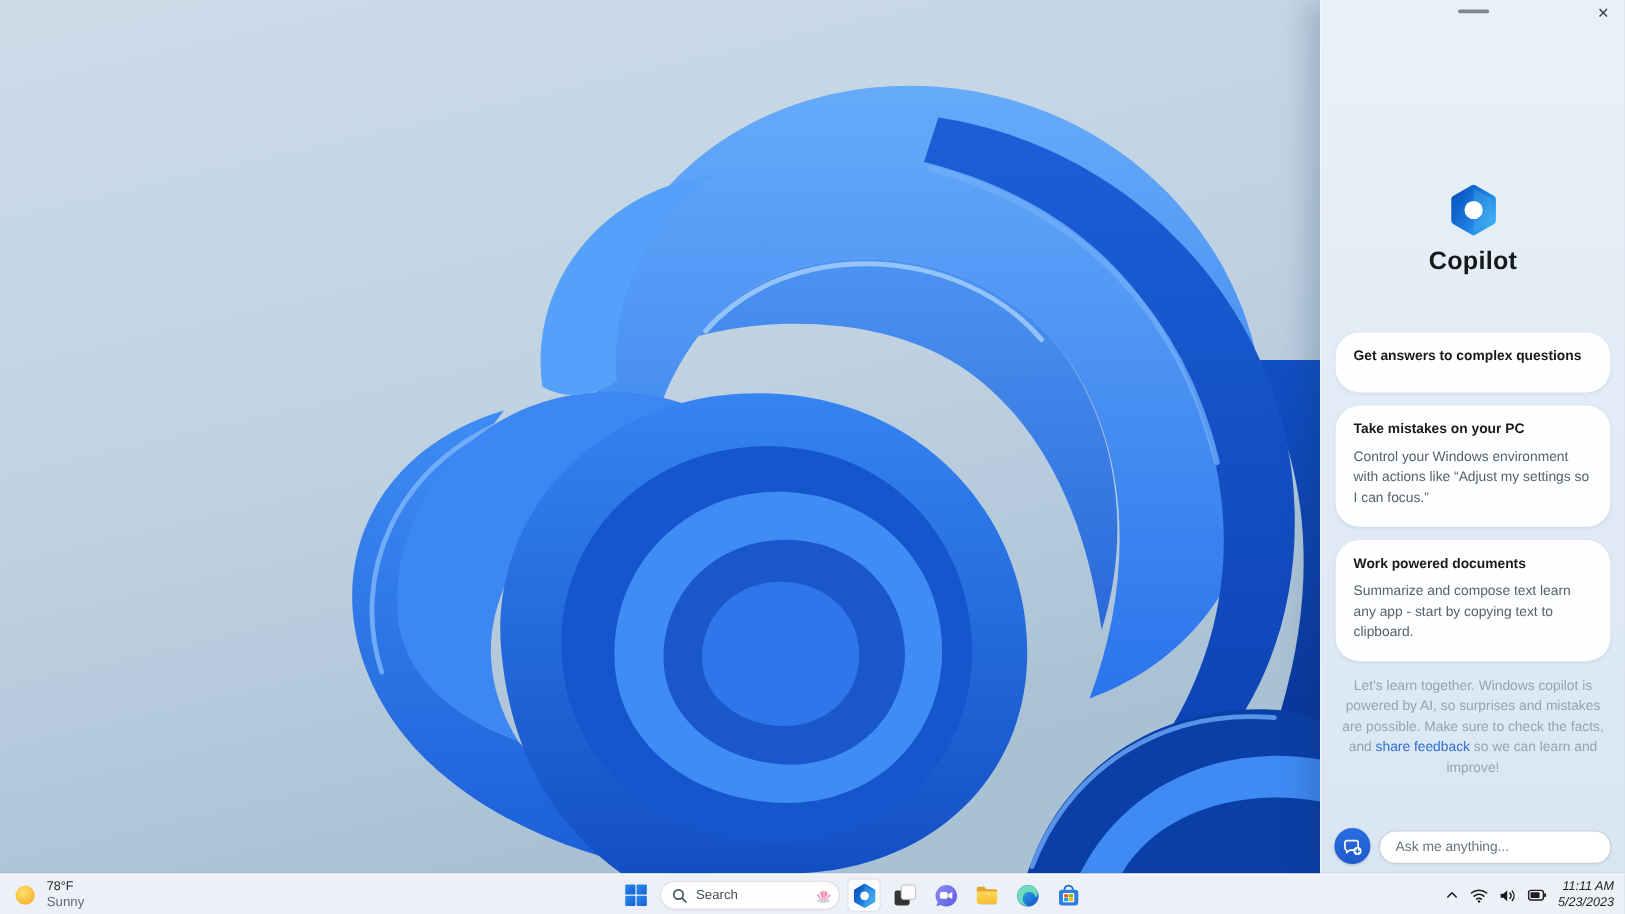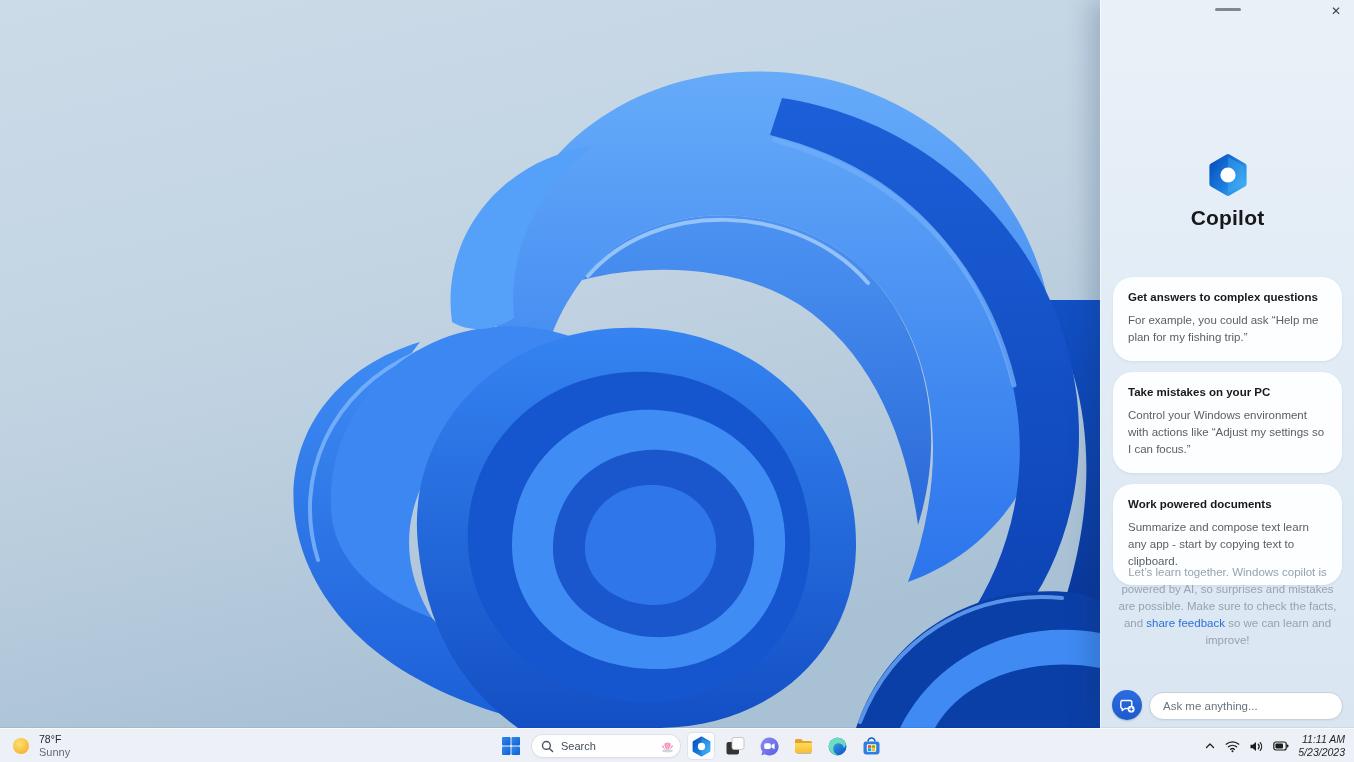--- a/index.html
+++ b/index.html
@@ -66,21 +66,21 @@
   .taskbar {
     position:absolute; left:0; right:0; bottom:0; height:34px;
     background:#edf1f7; border-top:1px solid #f8fafc;
     box-shadow:0 -1px 0 rgba(0,0,0,.05);
   }
   .weather { position:absolute; left:11px; top:0; height:34px; display:flex; align-items:center; gap:8px; cursor:pointer; }
   .weather-text { display:flex; flex-direction:column; justify-content:center; line-height:1.22; }
   .weather-temp { font-size:10.5px; color:#262a2e; }
   .weather-cond { font-size:11px; color:#626b74; }
 
-  .taskbar-center { position:absolute; left:497px; top:0; height:34px; display:flex; align-items:center; gap:6px; }
+  .taskbar-center { position:absolute; left:516px; top:0; height:34px; display:flex; align-items:center; gap:6px; }
   .tb-btn {
     width:28px; height:28px; border-radius:5px; display:flex; align-items:center; justify-content:center; cursor:pointer;
   }
   .tb-btn.active { background:rgba(255,255,255,.75); border:1px solid rgba(120,140,160,.22); }
   .search-pill {
     width:150px; height:24px; border-radius:12px; background:rgba(255,255,255,.9);
     border:1px solid rgba(120,140,160,.25); display:flex; align-items:center; gap:7px;
     padding:0 3px 0 9px; cursor:pointer; box-shadow:0 1px 1px rgba(0,0,0,.04);
   }
   .search-label { flex:1; font-size:11px; color:#454e57; }
@@ -170,21 +170,20 @@
       </defs>
       <polygon points="22,4 37.6,13 37.6,31 22,40 6.4,31 6.4,13" fill="url(#cplG)" stroke="url(#cplG)" stroke-width="6" stroke-linejoin="round"></polygon>
       <path d="M 22 4 L 37.6 13 L 37.6 31 L 22 40 Z" fill="#4db4f4" opacity="0.35"></path>
       <circle cx="22" cy="22" r="7.6" fill="#ffffff"></circle>
     </svg>
     <div class="panel-title">Copilot</div>
 
     <div class="cards">
       <div class="card">
         <div class="card-title">Get answers to complex questions</div>
-        <div class="card-body">For example, you could ask “Help me plan for my fishing trip.”</div>
       </div>
       <div class="card">
         <div class="card-title">Take mistakes on your PC</div>
         <div class="card-body">Control your Windows environment with actions like “Adjust my settings so I can focus.”</div>
       </div>
       <div class="card">
         <div class="card-title">Work powered documents</div>
         <div class="card-body">Summarize and compose text learn any app - start by copying text to clipboard.</div>
       </div>
     </div>

